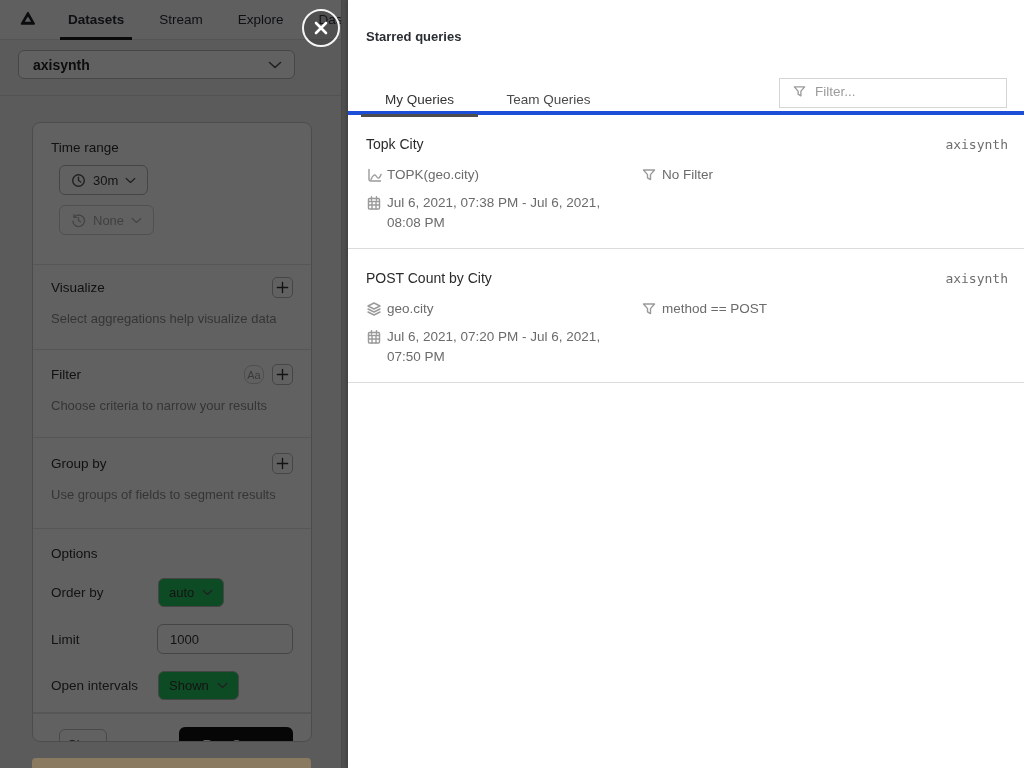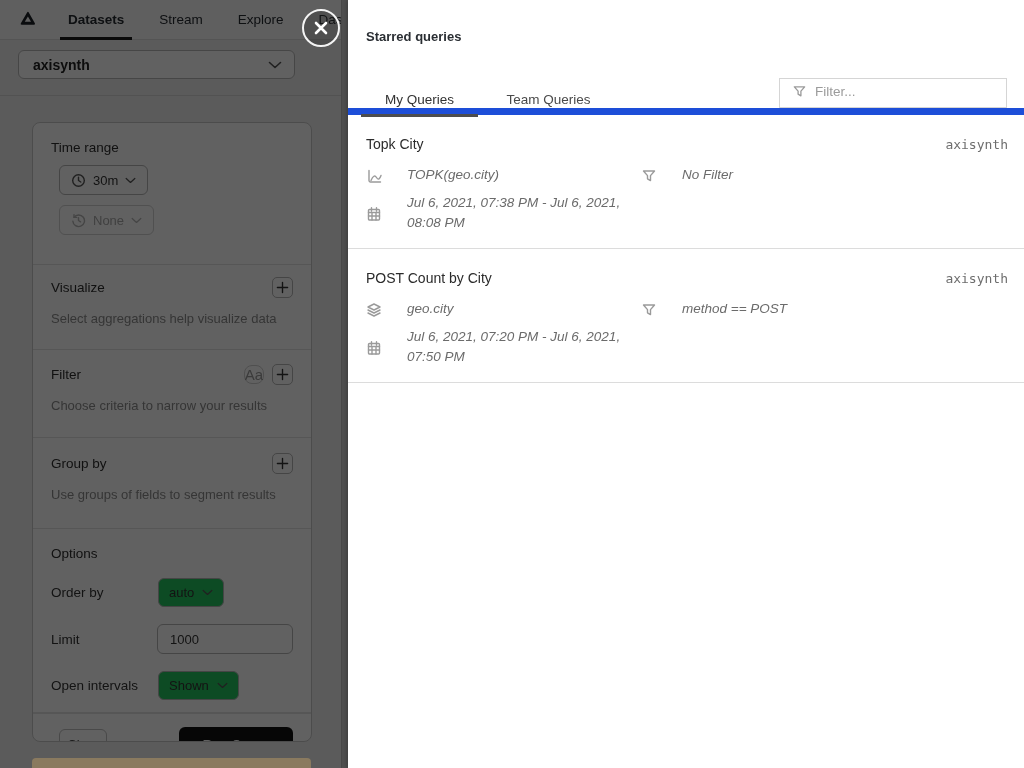--- a/index.html
+++ b/index.html
@@ -23,21 +23,21 @@
   .scroll-strip { position:absolute; top:0; bottom:0; left:341px; width:7px; background:#cfcfcf; border-left:1px solid #bdbdbd; }
 
   .qpanel { position:absolute; left:32px; top:122px; width:280px; height:620px; background:#ffffff; border:1px solid #c9c9c9; border-radius:8px; overflow:hidden; }
   .qsection { padding:0 18px; border-bottom:1px solid #e3e3e3; position:relative; }
   .qsection:last-child { border-bottom:none; }
   .sec-label { font-size:13.5px; color:#2e2e2e; }
   .helper { font-size:13px; color:#8c8c8c; margin-top:13px; }
   .sec-head { display:flex; align-items:center; }
   .sec-head .grow { flex:1; }
   .plus-btn { width:21px; height:21px; border:1px solid #b5b5b5; border-radius:5px; background:#fff; display:inline-flex; align-items:center; justify-content:center; color:#333; cursor:pointer; }
-  .aa-badge { width:20px; height:19px; border:1px solid #cfcfcf; border-radius:8px; font-size:15px; color:#9a9a9a; display:inline-flex; align-items:center; justify-content:center; margin-right:8px; cursor:pointer; }
+  .aa-badge { width:20px; height:19px; border:1px solid #cfcfcf; border-radius:8px; font-size:11px; color:#9a9a9a; display:inline-flex; align-items:center; justify-content:center; margin-right:8px; cursor:pointer; }
 
   .sec-time { height:142px; padding-top:17px; }
   .pill-btn { margin:10px 0 0 8px; height:30px; border:1px solid #b5b5b5; border-radius:6px; background:#fff; display:inline-flex; align-items:center; gap:7px; padding:10px 11px; font-size:13px; color:#333; cursor:pointer; }
   .pill-btn.disabled { color:#a9a9a9; border-color:#d2d2d2; }
   .pill-btn.disabled svg { stroke:#b5b5b5; }
   .sec-time .pill-row { display:block; }
 
   .sec-visualize { height:85px; padding-top:12px; }
   .sec-filter { height:88px; padding-top:14px; }
   .sec-groupby { height:91px; padding-top:15px; }
@@ -48,36 +48,36 @@
   .limit-input { width:136px; height:30px; border:1px solid #b5b5b5; border-radius:6px; padding:0 12px; font-size:13px; color:#333; font-family:"Liberation Sans", sans-serif; }
   .panel-footer { border-top:1px solid #e3e3e3; padding:15px 18px 0; display:flex; align-items:flex-start; }
   .clear-btn { margin-left:8px; width:48px; height:30px; border:1px solid #bfbfbf; border-radius:6px; background:#fff; font-size:13px; color:#444; cursor:pointer; }
   .run-btn { margin-left:72px; width:115px; height:34px; border:none; border-radius:6px; background:#111111; color:#ffffff; font-size:13px; font-weight:bold; cursor:pointer; margin-top:-2px; }
 
   .banner { position:absolute; left:32px; top:758px; width:279px; height:12px; background:#8a7a5f; border-radius:4px 4px 0 0; z-index:5; }
 
   
   .modal { position:absolute; top:0; bottom:0; left:348px; right:0; background:#ffffff; z-index:10; box-shadow:-1px 0 4px rgba(0,0,0,0.25); }
   .modal-title { position:absolute; left:18px; top:29px; font-size:13px; font-weight:bold; color:#2a2e33; }
-  .tabs-bar { position:absolute; top:84px; left:0; right:0; height:31px; border-bottom:7px solid #1d4ed8; }
+  .tabs-bar { position:absolute; top:84px; left:0; right:0; height:31px; border-bottom:4px solid #1d4ed8; }
   .tab { position:relative; display:inline-flex; align-items:center; justify-content:center; height:31px; padding:0 24px; margin-bottom:-1px; font-size:13.5px; color:#4a4a4a; cursor:pointer; }
   .tab:first-child { margin-left:13px; }
   .tab.active { color:#333; border-bottom:3px solid #4d4d4d; }
   .filter-box { position:absolute; top:78px; right:17px; width:228px; height:30px; border:1px solid #d5d5d5; border-radius:0; display:flex; align-items:center; padding:0 10px 4px 12px; gap:8px; background:#fff; }
   .filter-box input { border:none; outline:none; flex:1; font-size:13.5px; color:#444; font-family:"Liberation Sans", sans-serif; background:transparent; }
   .filter-box input::placeholder { color:#9b9b9b; }
 
   .cards { position:absolute; top:115px; left:0; right:0; }
   .card { padding:21px 16px 15px 18px; border-bottom:1px solid #dcdcdc; cursor:pointer; }
   .card-head { display:flex; align-items:baseline; margin-bottom:13px; }
   .card-name { font-size:14px; font-weight:500; color:#2b2b2b; }
   .card-head .grow { flex:1; }
   .card-dataset { font-family:"DejaVu Sans Mono", monospace; font-size:13px; color:#6e6e6e; }
   .card-meta { display:grid; grid-template-columns:275px 1fr; row-gap:8px; }
-  .meta-cell { display:flex; align-items:center; gap:25px; font-size:13.5px; color:#6b6b6b; line-height:20px;font-style:italic; }
+  .meta-cell { display:flex; align-items:flex-start; gap:5px; font-size:13.5px; color:#6b6b6b; line-height:20px; }
   .meta-cell svg { flex:0 0 auto; margin-top:2px; }
   .meta-time .txt { max-width:250px; }
 
   .close-btn { position:absolute; left:302px; top:9px; width:38px; height:38px; border-radius:50%; border:2.5px solid #f4f4f4; background:rgba(30,30,30,0.25); display:flex; align-items:center; justify-content:center; z-index:20; cursor:pointer; }
 
   svg.ic { stroke:#555; stroke-width:1.5; fill:none; stroke-linecap:round; stroke-linejoin:round; }
   .card svg.ic, .filter-box svg.ic { stroke:#9a9a9a; stroke-width:1.4; }
   .chev { stroke:#555; stroke-width:1.6; fill:none; stroke-linecap:round; stroke-linejoin:round; }
 </style>
 </head>

